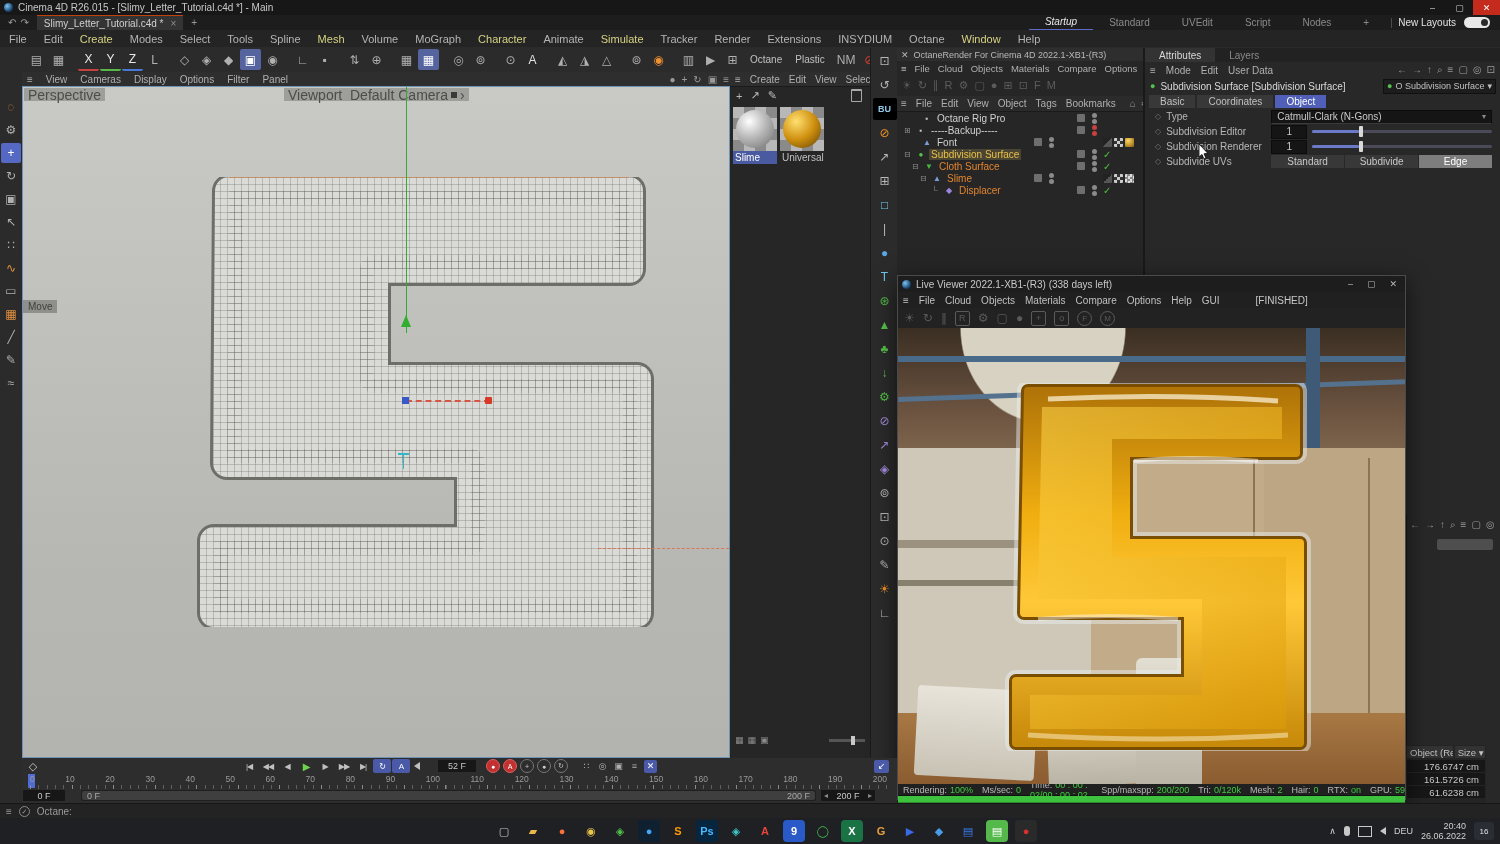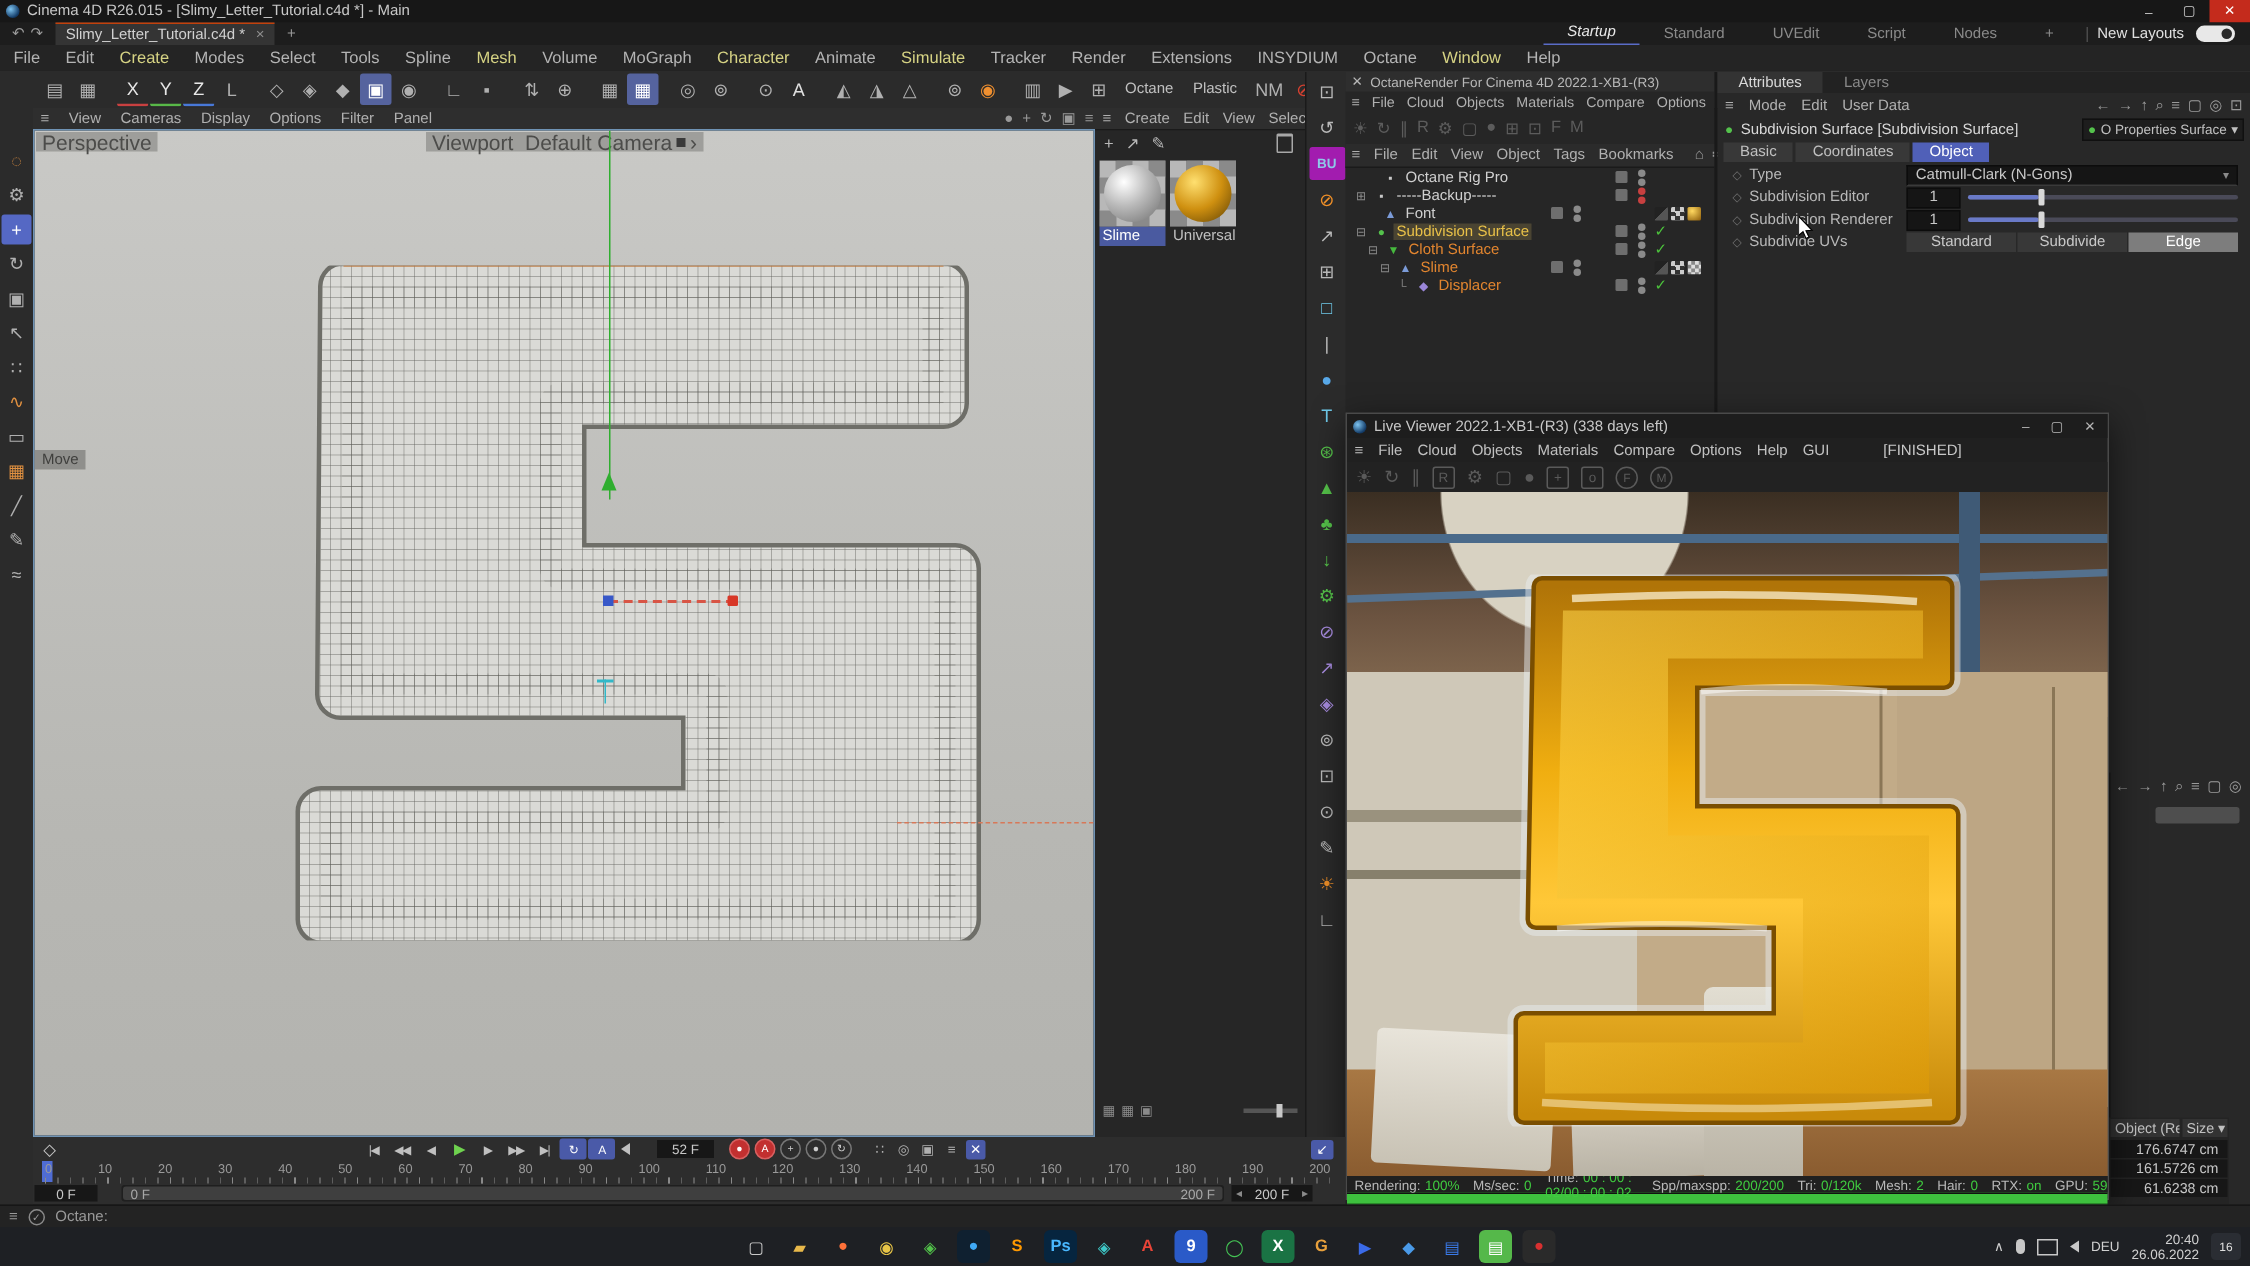--- a/index.html
+++ b/index.html
@@ -79,21 +79,21 @@
   .mslider{margin-left:auto;width:36px;height:3px;background:#555;position:relative;}
   .mslider:before{content:"";position:absolute;left:22px;top:-3px;width:4px;height:9px;background:#c8c8c8;}
   
   .strip{left:870px;top:48px;width:27px;height:755px;background:#2b2b2b;border-left:1px solid #1a1a1a;display:flex;flex-direction:column;align-items:center;padding-top:2px;}
   .sti{width:24px;height:22px;margin-bottom:2px;display:flex;align-items:center;justify-content:center;font-size:12px;color:#b8b8b8;border-radius:2px;}
   .sti.cyan{color:#6ec8e8;}
   .sti.blue{color:#58a8e8;}
   .sti.grn{color:#55c24a;}
   .sti.pur{color:#a88ce0;}
   .sti.org{color:#f09028;}
-  .sti.bu{background:#a21caf;color:#8ec8e8;font-weight:bold;font-size:9px;}
+  .sti.bu{background:#000000;color:#8ec8e8;font-weight:bold;font-size:9px;}
   
   .odock{left:897px;top:48px;width:246px;height:48px;background:#262626;}
   .odtitle{height:13px;display:flex;align-items:center;font-size:9px;color:#b8b8b8;background:#2e2e2e;gap:5px;padding-left:4px;}
   .odmenu{height:15px;display:flex;align-items:center;gap:8px;font-size:9.5px;color:#b0b0b0;padding-left:4px;}
   .odicons{height:18px;display:flex;align-items:center;gap:6px;font-size:11px;color:#5c5c5c;padding-left:5px;}
   .om{left:897px;top:96px;width:246px;height:179px;background:#262626;}
   .ommenu{height:15px;display:flex;align-items:center;gap:9px;font-size:10px;color:#b0b0b0;padding-left:4px;background:#2b2b2b;border-bottom:1px solid #1a1a1a;}
   .ommenu .ricons{margin-left:auto;display:flex;gap:5px;padding-right:5px;color:#9a9a9a;}
   .om-row{height:12px;display:flex;align-items:center;font-size:10px;gap:3px;padding-left:4px;}
   .om-exp{width:9px;color:#8a8a8a;font-size:8px;}
@@ -656,21 +656,21 @@
           <span>▢</span>
           <span>◎</span>
           <span>⊡</span>
         </span>
     </div>
     <div class="objline">
       <span class="gico">●</span>
       <span>Subdivision Surface [Subdivision Surface]</span>
       <span class="objsel">
         <span class="gico">●</span>
-        <span>O Properties Surface</span>
+        <span>O Subdivision Surface</span>
         <span>▾</span>
       </span>
     </div>
     <div class="sectabs">
 
     <span class="sectab">Basic</span>
         <span class="sectab">Coordinates</span>
         <span class="sectab active">Object</span>
       </div>
     <div class="prow">

